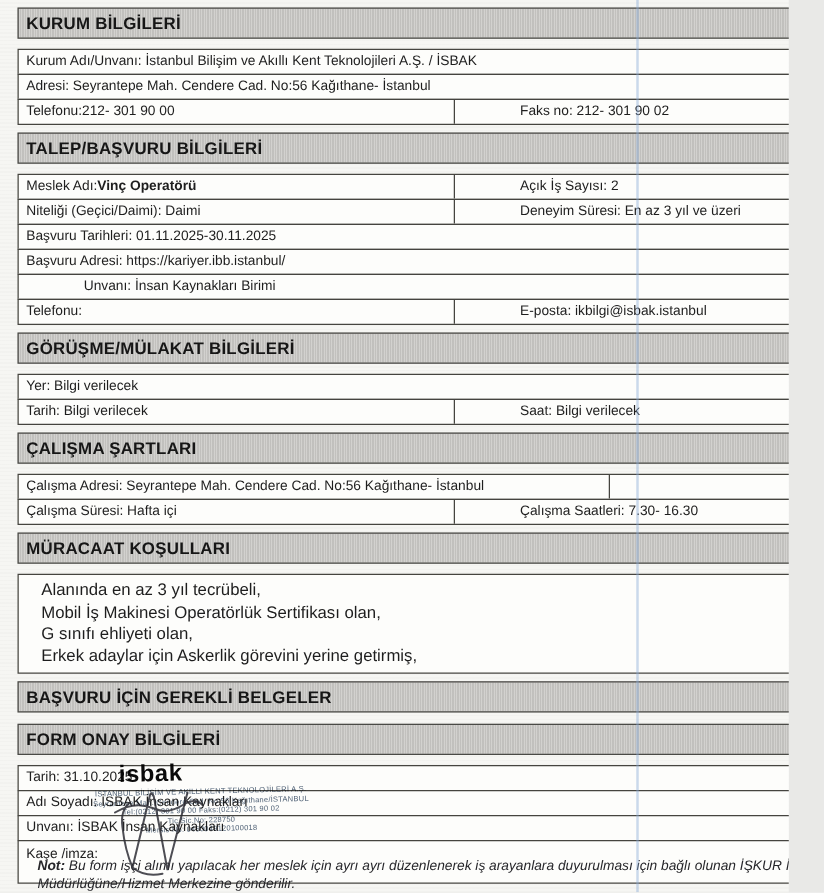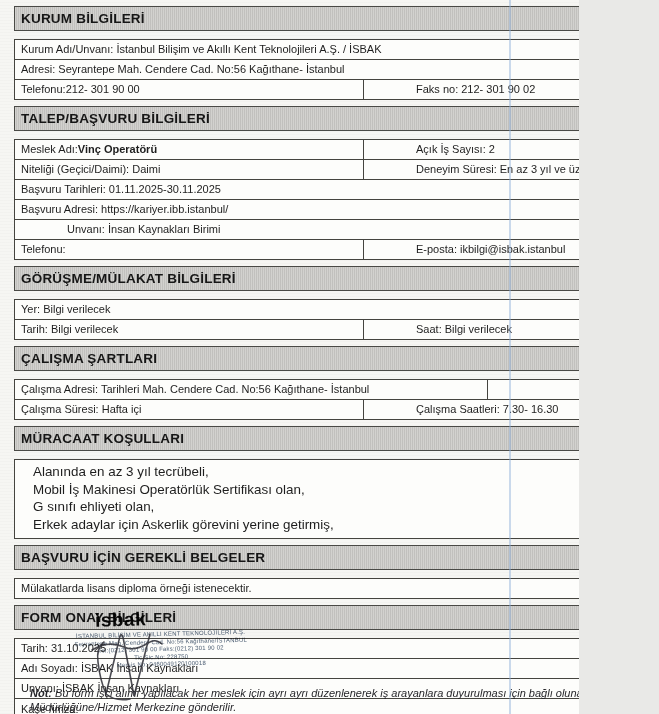--- a/index.html
+++ b/index.html
@@ -1,17 +1,17 @@
 <!DOCTYPE html>
 <html><head>
 <meta charset="utf-8">
 <style>
   html,body{margin:0;padding:0;background:#e9e9e7;}
   .page{
-    position:relative;width:579px;height:714px;overflow:hidden;
+    position:relative;width:631px;height:714px;overflow:hidden;
     background:#f6f6f3;
     background-image:repeating-linear-gradient(0deg, rgba(0,0,0,0.015) 0 1px, transparent 1px 3px);
     font-family:"Liberation Sans", sans-serif;
     color:#1e1e1e;
   }
   .scanline{
     position:absolute;top:0;left:509px;width:2px;height:714px;
     background:rgba(140,172,214,0.45);z-index:6;pointer-events:none;
   }
   .doc{position:absolute;left:14px;top:6px;width:642px;}
@@ -120,21 +120,21 @@
         <div class="cell cell-l">Tarih: Bilgi verilecek</div>
         <div class="cell cell-r">Saat: Bilgi verilecek</div>
       </div>
     </div>
 
     <div class="sec">
       <div class="hdr">
         <span>ÇALIŞMA ŞARTLARI</span>
       </div>
       <div class="row">
-        <div class="cell cell-f">Çalışma Adresi: Tarihleri Mah. Cendere Cad. No:56 Kağıthane- İstanbul</div>
+        <div class="cell cell-f">Çalışma Adresi: Seyrantepe Mah. Cendere Cad. No:56 Kağıthane- İstanbul</div>
         <div class="stub"></div>
       </div>
       <div class="row">
         <div class="cell cell-l">Çalışma Süresi: Hafta içi</div>
         <div class="cell cell-r">Çalışma Saatleri: 7.30- 16.30</div>
       </div>
     </div>
 
     <div class="sec">
       <div class="hdr">
@@ -144,23 +144,20 @@
         <div>Alanında en az 3 yıl tecrübeli,</div>
         <div>Mobil İş Makinesi Operatörlük Sertifikası olan,</div>
         <div>G sınıfı ehliyeti olan,</div>
         <div>Erkek adaylar için Askerlik görevini yerine getirmiş,</div>
       </div>
     </div>
 
     <div class="sec">
       <div class="hdr">
         <span>BAŞVURU İÇİN GEREKLİ BELGELER</span>
-      </div>
-      <div class="row">
-        <div class="cell cell-f">Mülakatlarda lisans diploma örneği istenecektir.</div>
       </div>
     </div>
 
     <div class="sec">
       <div class="hdr">
         <span>FORM ONAY BİLGİLERİ</span>
       </div>
       <div class="row">
         <div class="cell cell-f">Tarih: 31.10.2025</div>
       </div>

